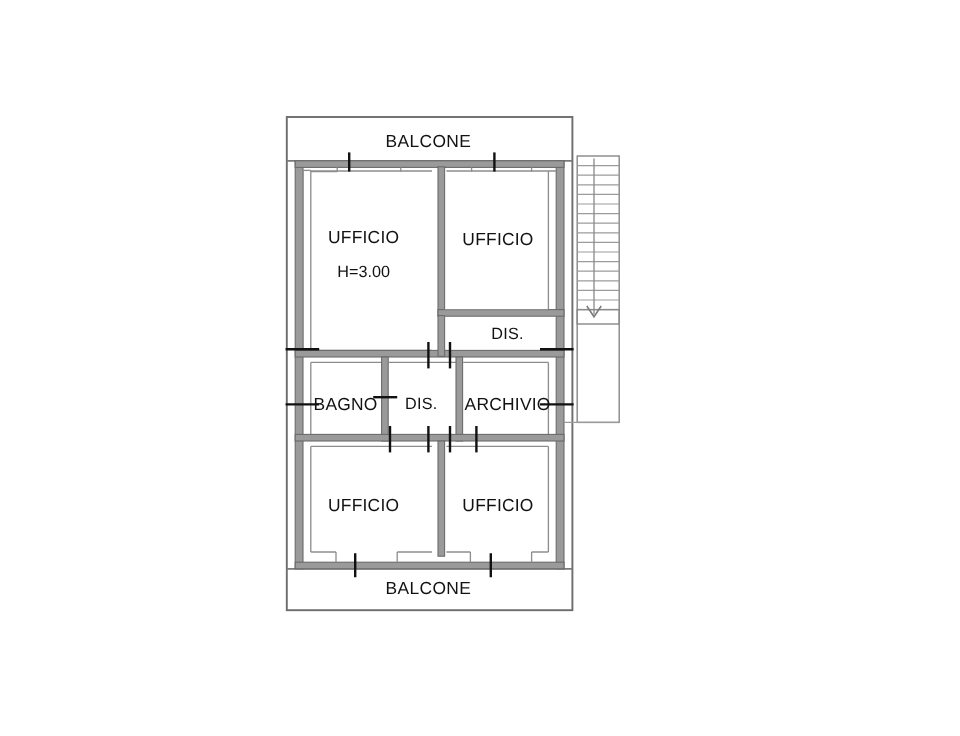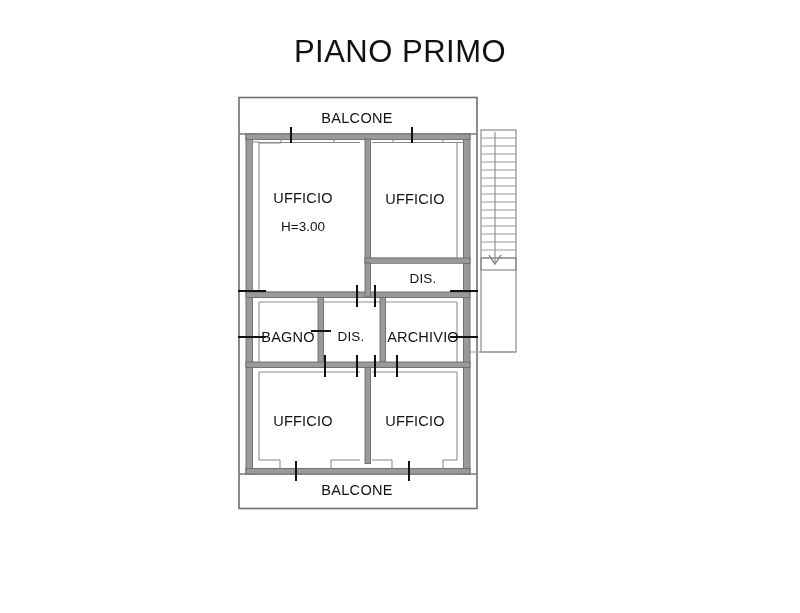--- a/index.html
+++ b/index.html
@@ -78,21 +78,20 @@
     text-anchor: middle;
     dominant-baseline: middle;
     letter-spacing: 0.3px;
   }
 </style>
 </head>
 <body>
 
 <div id="plan-root">
 
-  <div class="plan-title">PIANO PRIMO</div>
 
   <svg class="plan-canvas" viewBox="0 0 800 613">
 
     <g>
 
       <rect class="wall-outer" x="239" y="97.5" width="238" height="411"></rect>
     </g>
 
     <g>
       <line class="wall-line" x1="239" y1="134" x2="477" y2="134"></line>

